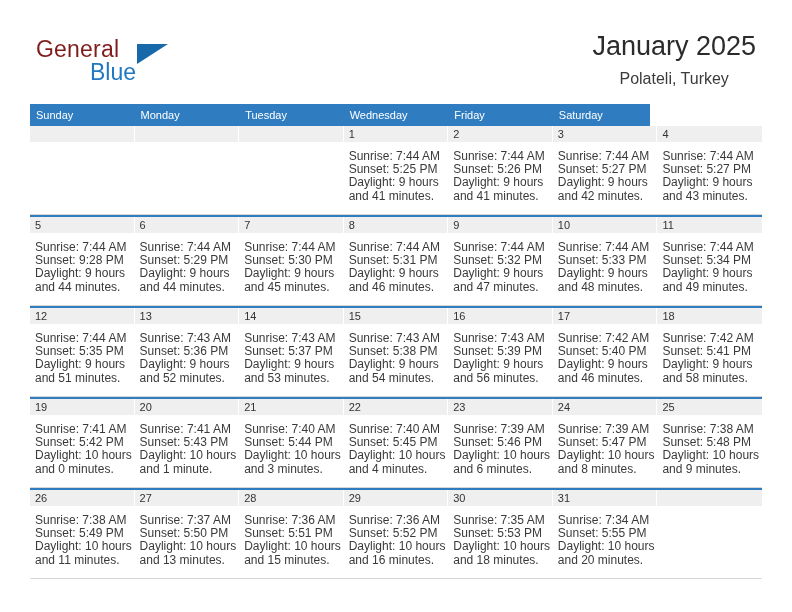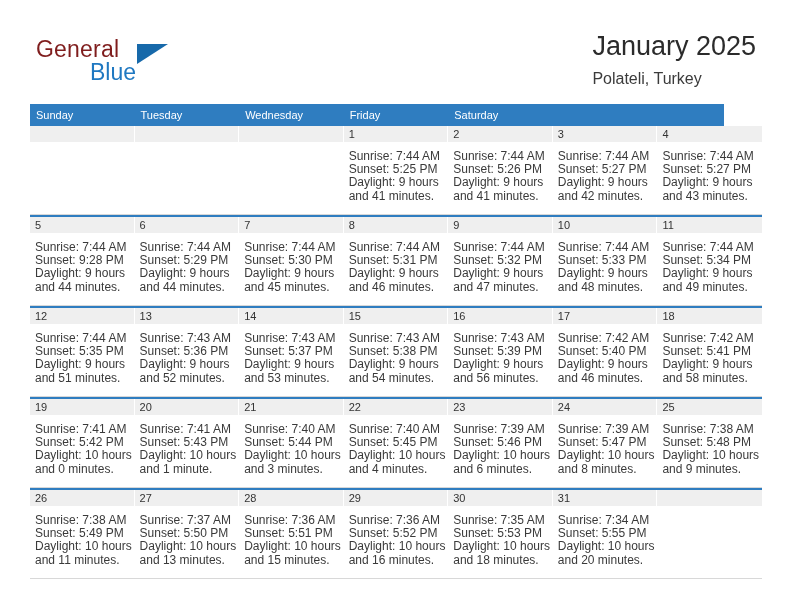--- a/index.html
+++ b/index.html
@@ -57,21 +57,21 @@
     top: 8px;
     width: 0; height: 0;
     border-left: 31px solid #1769aa;
     border-bottom: 20px solid transparent;
   }
 
   .title-block {
     position: absolute;
     right: 36px;
     top: 30px;
-    text-align: left;
+    text-align: center;
   }
   .cal-title {
     font-size: 27px;
     color: #2b2b2b;
     line-height: 32px;
     white-space: nowrap;
   }
   .cal-subtitle {
     font-size: 16px;
     color: #3b3b3b;
@@ -82,21 +82,21 @@
 
   
   .calendar {
     position: absolute;
     left: 30px;
     top: 104px;
     width: 732px;
   }
   .dow-row {
     display: flex;
-    width: 694px;
+    width: 620px;
     background: #2f7dc0;
   }
   .dow {
     flex: 0 0 104.57px;
     width: 104.57px;
     box-sizing: border-box;
     padding: 4px 0 4px 6px;
     color: #ffffff;
     font-size: 11px;
     line-height: 14px;
@@ -156,20 +156,21 @@
     <div class="title-block">
       <div class="cal-title">January 2025</div>
       <div class="cal-subtitle">Polateli, Turkey</div>
     </div>
 
   </div>
 
   <div class="calendar">
     <div class="dow-row" id="dow-row">
         <div class="dow">Sunday</div>
+        <div class="dow">Monday</div>
         <div class="dow">Tuesday</div>
         <div class="dow">Wednesday</div>
         <div class="dow">Friday</div>
         <div class="dow">Saturday</div>
       </div>
     <div id="weeks">
         <div class="week">
           <div class="cell empty">
             <div class="daynum-band"></div>
             <div class="cell-body"></div>

